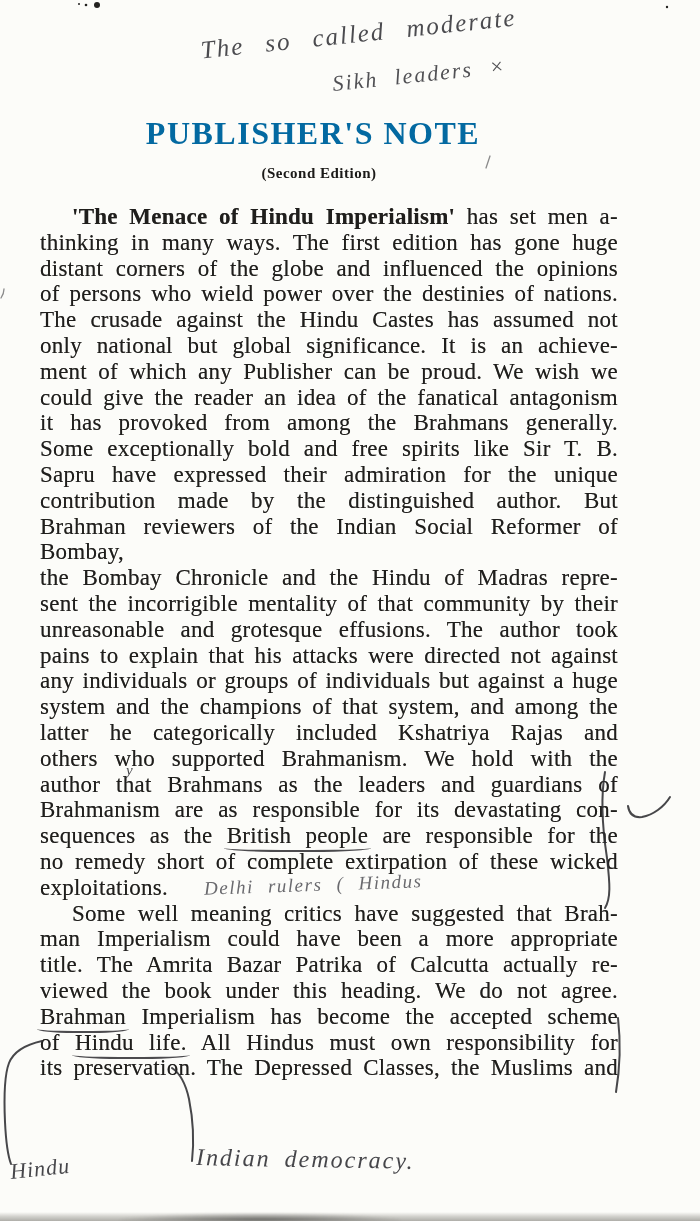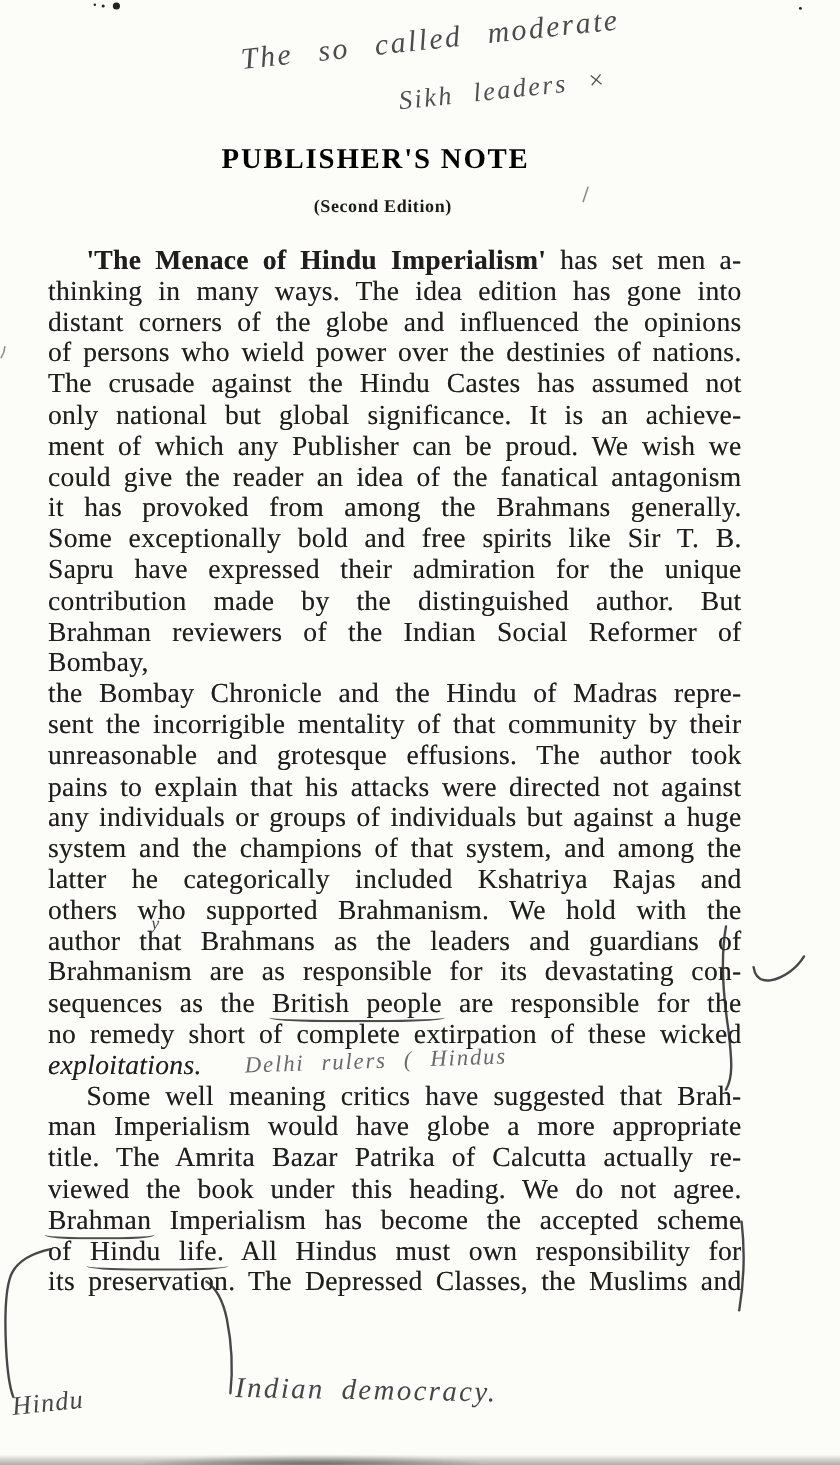--- a/index.html
+++ b/index.html
@@ -4,39 +4,39 @@
 <style>
   html,body { margin:0; padding:0; background:#e8e8e4; }
   .paper {
     position:relative; width:700px; height:1221px; margin:0 auto;
     background:#fcfcf9; overflow:hidden;
     font-family:"Liberation Serif", serif; color:#1f1e1c;
   }
   
   .heading-block { position:absolute; left:40px; top:116px; width:578px; }
   .title {
-    margin:0; text-align:center; font-size:24px; line-height:34px;
+    margin:0; text-align:center; font-size:32px; line-height:34px;
     font-weight:bold; letter-spacing:1.5px; transform:translateX(-16px);
-    color:#000000;
+    color:#0369a1;
   }
   .subtitle {
     margin-top:9px; text-align:center; font-size:15px; line-height:28px;
     font-weight:bold; letter-spacing:.5px; transform:translateX(-10px);
     color:#1b1a18;
   }
   .body-block { margin-top:17px; }
   .para { width:578px; }
   .para2 { }
   .line {
     font-size:23px; line-height:25.8px; letter-spacing:.25px;
     text-align:justify; text-align-last:justify; white-space:normal;
     text-shadow:0 0 .45px rgba(20,18,16,.55);
   }
   .line.indent { text-indent:32px; }
-  .line.loose { text-align-last:left;font-style:italic; }
+  .line.loose { text-align-last:left; }
   .seg-b { font-weight:bold; }
   .seg-i { }
   .seg-u { position:relative; }
   .seg-u::after {
     content:""; position:absolute; left:-3px; right:-3px; bottom:-4px; height:6px;
     border-bottom:2.2px solid rgba(45,44,48,.85); border-radius:50% / 5px;
   }
   
   .hw {
     position:absolute; font-family:"Liberation Serif", serif; font-style:italic;
@@ -71,21 +71,21 @@
 
   <div class="hw hw-top1">The so called moderate</div>
   <div class="hw hw-top2">Sikh leaders ×</div>
 
   <div class="heading-block">
     <h1 class="title">PUBLISHER'S NOTE</h1>
     <div class="subtitle">(Second Edition)</div>
     <div class="body-block">
       <div class="para">
           <div class="line indent"><span class="seg-b">'The Menace of Hindu Imperialism'</span><span> has set men a-</span></div>
-          <div class="line"><span>thinking in many ways. The idea edition has gone into</span></div>
+          <div class="line"><span>thinking in many ways. The first edition has gone huge</span></div>
           <div class="line"><span>distant corners of the globe and influenced the opinions</span></div>
           <div class="line"><span>of persons who wield power over the destinies of nations.</span></div>
           <div class="line"><span>The crusade against the Hindu Castes has assumed not</span></div>
           <div class="line"><span>only national but global significance. It is an achieve-</span></div>
           <div class="line"><span>ment of which any Publisher can be proud. We wish we</span></div>
           <div class="line"><span>could give the reader an idea of the fanatical antagonism</span></div>
           <div class="line"><span>it has provoked from among the Brahmans generally.</span></div>
           <div class="line"><span>Some exceptionally bold and free spirits like Sir T. B.</span></div>
           <div class="line"><span>Sapru have expressed their admiration for the unique</span></div>
           <div class="line"><span>contribution made by the distinguished author. But</span></div>
@@ -99,21 +99,21 @@
           <div class="line"><span>latter he categorically included Kshatriya Rajas and</span></div>
           <div class="line"><span>others who supported Brahmanism. We hold with the</span></div>
           <div class="line"><span>author that Brahmans as the leaders and guardians of</span></div>
           <div class="line"><span>Brahmanism are as responsible for its devastating con-</span></div>
           <div class="line"><span>sequences as the </span><span class="seg-u">British people</span><span> are responsible for the</span></div>
           <div class="line"><span>no remedy short of complete extirpation of these wicked</span></div>
           <div class="line loose"><span>exploitations.</span></div>
         </div>
       <div class="para para2">
           <div class="line indent"><span>Some well meaning critics have suggested that Brah-</span></div>
-          <div class="line"><span>man Imperialism would have globe a more appropriate</span></div>
+          <div class="line"><span>man Imperialism could have been a more appropriate</span></div>
           <div class="line"><span>title. </span><span class="seg-i">The Amrita Bazar Patrika</span><span> of Calcutta actually re-</span></div>
           <div class="line"><span>viewed the book under this heading. We do not agree.</span></div>
           <div class="line"><span class="seg-u">Brahman</span><span> Imperialism has become the accepted scheme</span></div>
           <div class="line"><span>of </span><span class="seg-u">Hindu life.</span><span> All Hindus must own responsibility for</span></div>
           <div class="line"><span>its preservation. The Depressed Classes, the Muslims and</span></div>
         </div>
     </div>
   </div>
 
   <div class="hw hw-caret">y</div>

